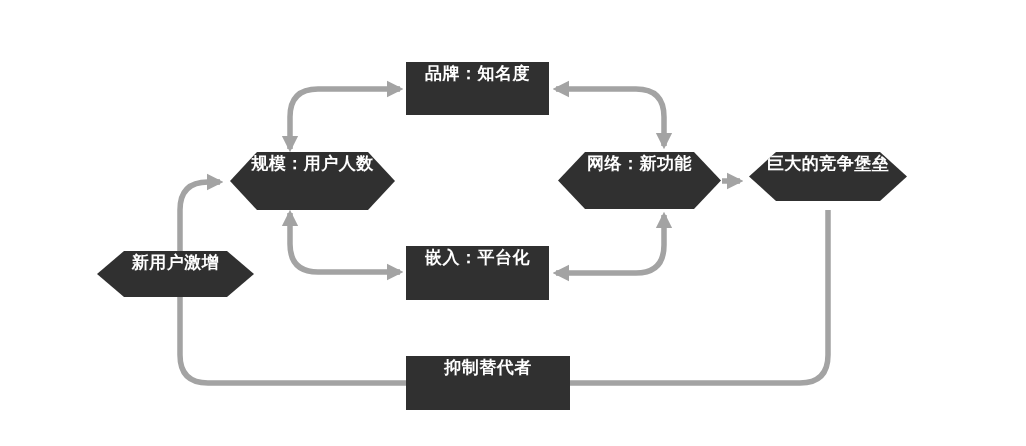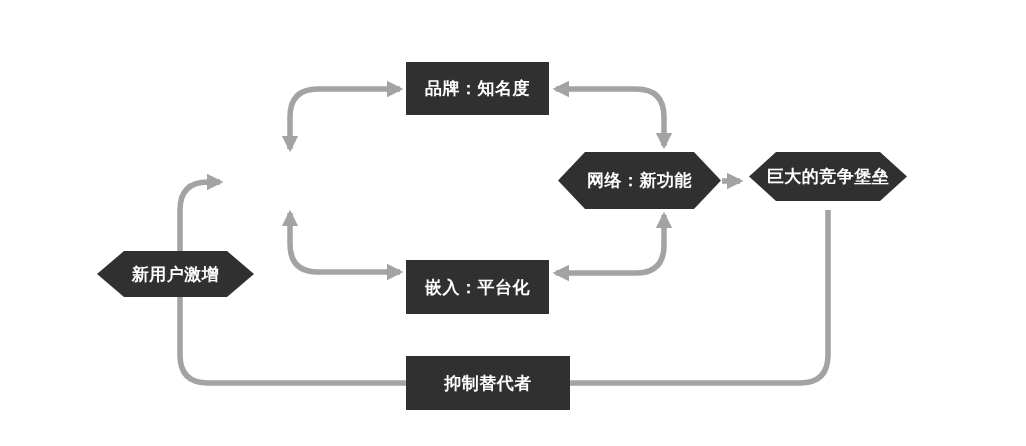--- a/index.html
+++ b/index.html
@@ -26,21 +26,21 @@
     stroke: var(--arrow, #a3a3a3);
     stroke-width: 5.5;
     fill: none;
   }
   .arrowhead-shape {
     fill: var(--arrow, #a3a3a3);
   }
   .node {
     position: absolute;
     display: flex;
-    align-items: center;
+    align-items: flex-start;
     justify-content: center;
     background: var(--node-fill, #303030);
     color: var(--node-text, #ffffff);
     font-weight: bold;
     font-size: 17px;
     letter-spacing: 0.5px;
     white-space: nowrap;
     box-sizing: border-box;
   }
   .hex {
@@ -74,26 +74,29 @@
 
     <path class="edge" d="M 828 210 V 355 Q 828 383 800 383 H 557" marker-end="url(#ah)"></path>
 
     <path class="edge" d="M 406 383 H 208 Q 180 383 180 355 V 210 Q 180 182 208 182 H 220" marker-end="url(#ah)"></path>
   </svg>
 
   <div class="node hex" style="left:97px; top:251px; width:157px; height:46px;">
     <span>新用户激增</span>
   </div>
 
+  <div class="node hex" style="left:230px; top:152px; width:165px; height:58px;">
+    <span>规模：用户人数</span>
+  </div>
 
   <div class="node" style="left:406px; top:62px; width:143px; height:53px;">
     <span>品牌：知名度</span>
   </div>
 
-  <div class="node" style="left:406px; top:246px; width:143px; height:54px;margin-top:14px;">
+  <div class="node" style="left:406px; top:246px; width:143px; height:54px;">
     <span>嵌入：平台化</span>
   </div>
 
   <div class="node hex" style="left:558px; top:152px; width:163px; height:57px;">
     <span>网络：新功能</span>
   </div>
 
   <div class="node hex" style="left:749px; top:152px; width:158px; height:49px;">
     <span>巨大的竞争堡垒</span>
   </div>

